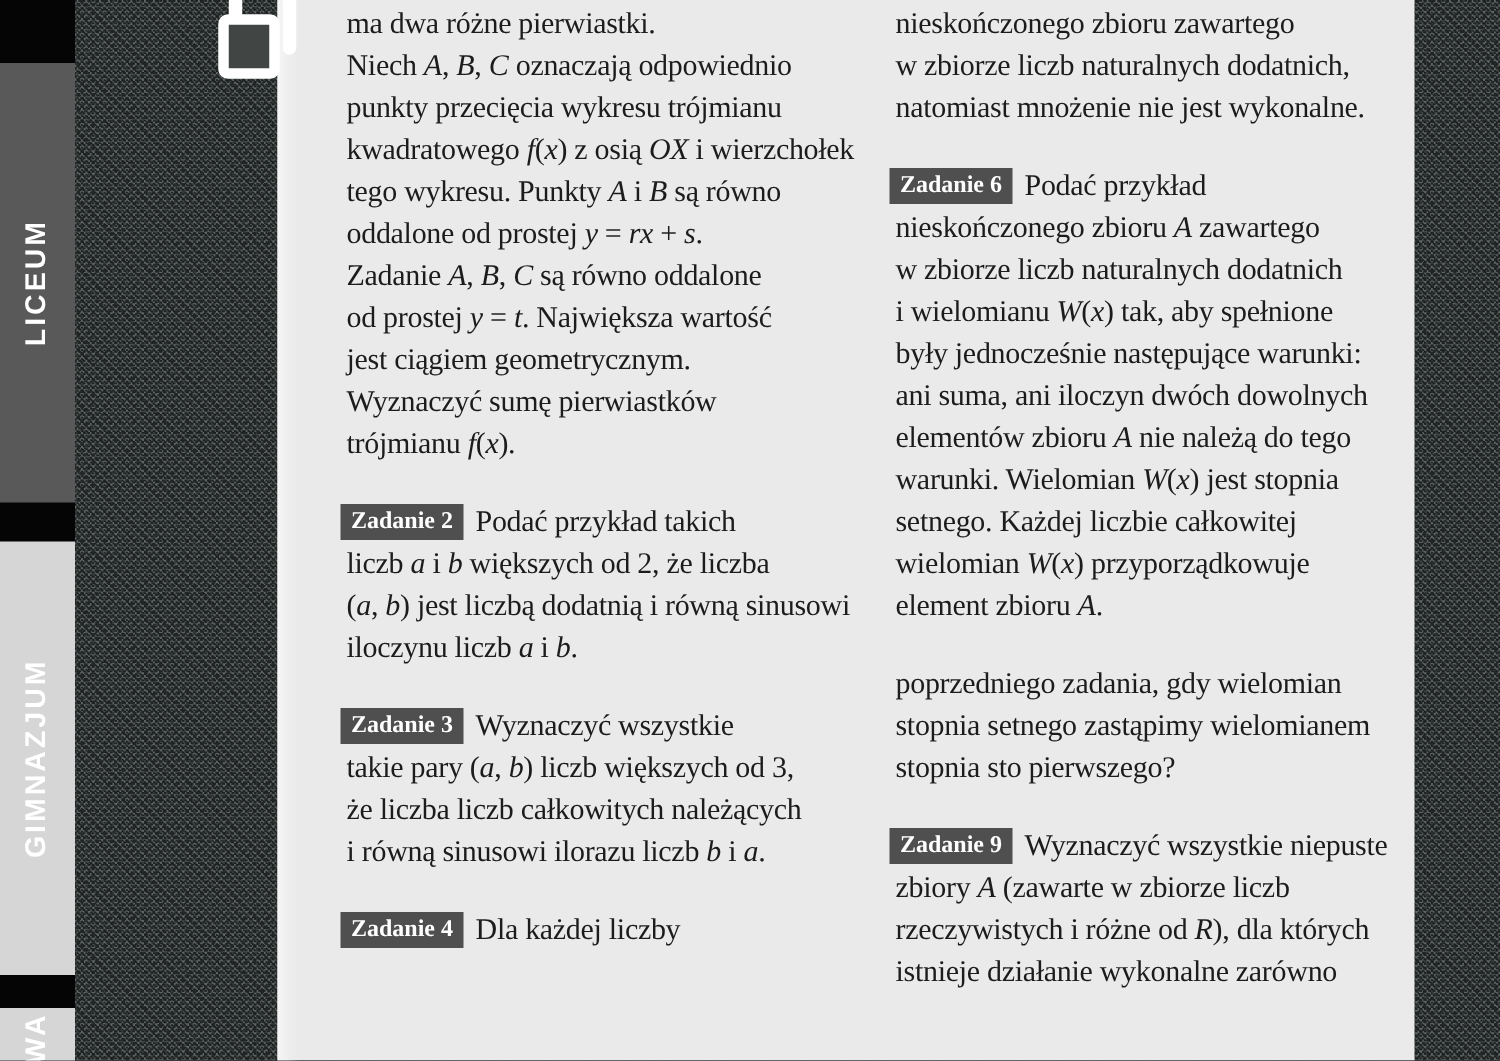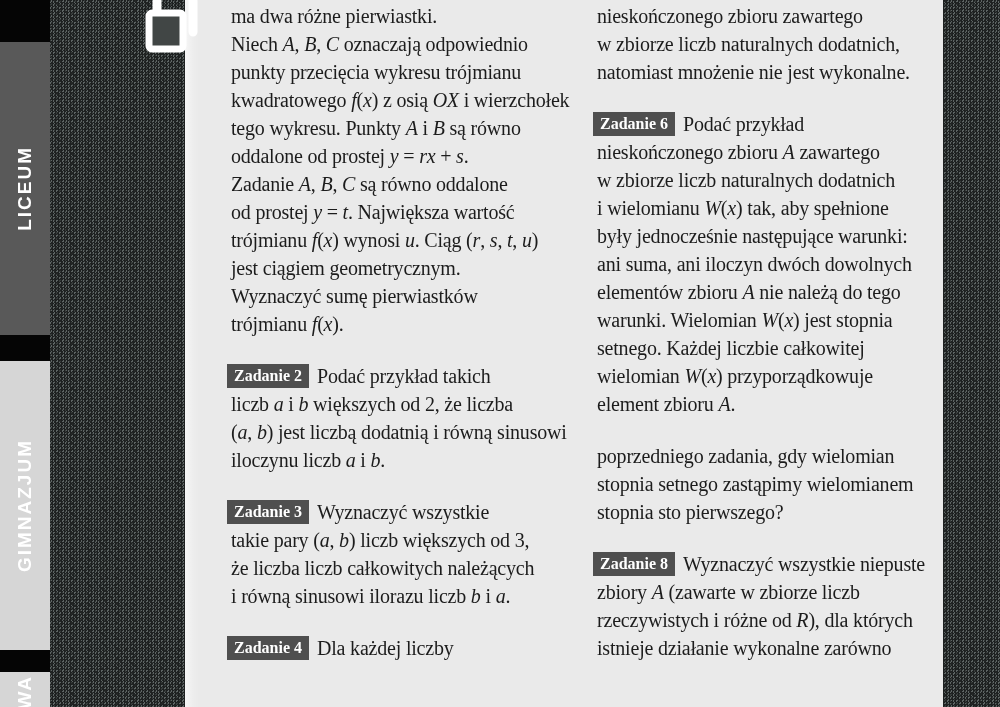--- a/index.html
+++ b/index.html
@@ -68,21 +68,20 @@
     <div class="col col-left" id="col-left">
         <div class="block">
           <div class="line"><span>ma dwa różne pierwiastki.</span></div>
           <div class="line"><span>Niech </span><i>A</i><span>, </span><i>B</i><span>, </span><i>C</i><span> oznaczają odpowiednio</span></div>
           <div class="line"><span>punkty przecięcia wykresu trójmianu</span></div>
           <div class="line"><span>kwadratowego </span><i>f</i><span>(</span><i>x</i><span>) z osią </span><i>OX</i><span> i wierzchołek</span></div>
           <div class="line"><span>tego wykresu. Punkty </span><i>A</i><span> i </span><i>B</i><span> są równo</span></div>
           <div class="line"><span>oddalone od prostej </span><i>y</i><span> = </span><i>rx</i><span> + </span><i>s</i><span>.</span></div>
           <div class="line"><span>Zadanie </span><i>A</i><span>, </span><i>B</i><span>, </span><i>C</i><span> są równo oddalone</span></div>
           <div class="line"><span>od prostej </span><i>y</i><span> = </span><i>t</i><span>. Największa wartość</span></div>
-          <div class="line"><span>trójmianu </span><i>f</i><span>(</span><i>x</i><span>) wynosi </span><i>u</i><span>. Ciąg (</span><i>r</i><span>, </span><i>s</i><span>, </span><i>t</i><span>, </span><i>u</i><span>)</span></div>
           <div class="line"><span>jest ciągiem geometrycznym.</span></div>
           <div class="line"><span>Wyznaczyć sumę pierwiastków</span></div>
           <div class="line"><span>trójmianu </span><i>f</i><span>(</span><i>x</i><span>).</span></div>
         </div>
         <div class="block">
           <div class="line"><span class="badge">Zadanie 2</span><span>Podać przykład takich</span></div>
           <div class="line"><span>liczb </span><i>a</i><span> i </span><i>b</i><span> większych od 2, że liczba</span></div>
           <div class="line"><span>(</span><i>a</i><span>, </span><i>b</i><span>) jest liczbą dodatnią i równą sinusowi</span></div>
           <div class="line"><span>iloczynu liczb </span><i>a</i><span> i </span><i>b</i><span>.</span></div>
         </div>
@@ -114,21 +113,21 @@
           <div class="line"><span>setnego. Każdej liczbie całkowitej</span></div>
           <div class="line"><span>wielomian </span><i>W</i><span>(</span><i>x</i><span>) przyporządkowuje</span></div>
           <div class="line"><span>element zbioru </span><i>A</i><span>.</span></div>
         </div>
         <div class="block">
           <div class="line"><span>poprzedniego zadania, gdy wielomian</span></div>
           <div class="line"><span>stopnia setnego zastąpimy wielomianem</span></div>
           <div class="line"><span>stopnia sto pierwszego?</span></div>
         </div>
         <div class="block">
-          <div class="line"><span class="badge">Zadanie 8</span><span>Wyznaczyć wszystkie niepuste</span></div>
+          <div class="line"><span class="badge">Zadanie 9</span><span>Wyznaczyć wszystkie niepuste</span></div>
           <div class="line"><span>zbiory </span><i>A</i><span> (zawarte w zbiorze liczb</span></div>
           <div class="line"><span>rzeczywistych i różne od </span><i>R</i><span>), dla których</span></div>
           <div class="line"><span>istnieje działanie wykonalne zarówno</span></div>
         </div>
       </div>
   </div>
 
   <div class="rail">
     <div class="tab tab-liceum">
       <span class="vtext">LICEUM</span>

